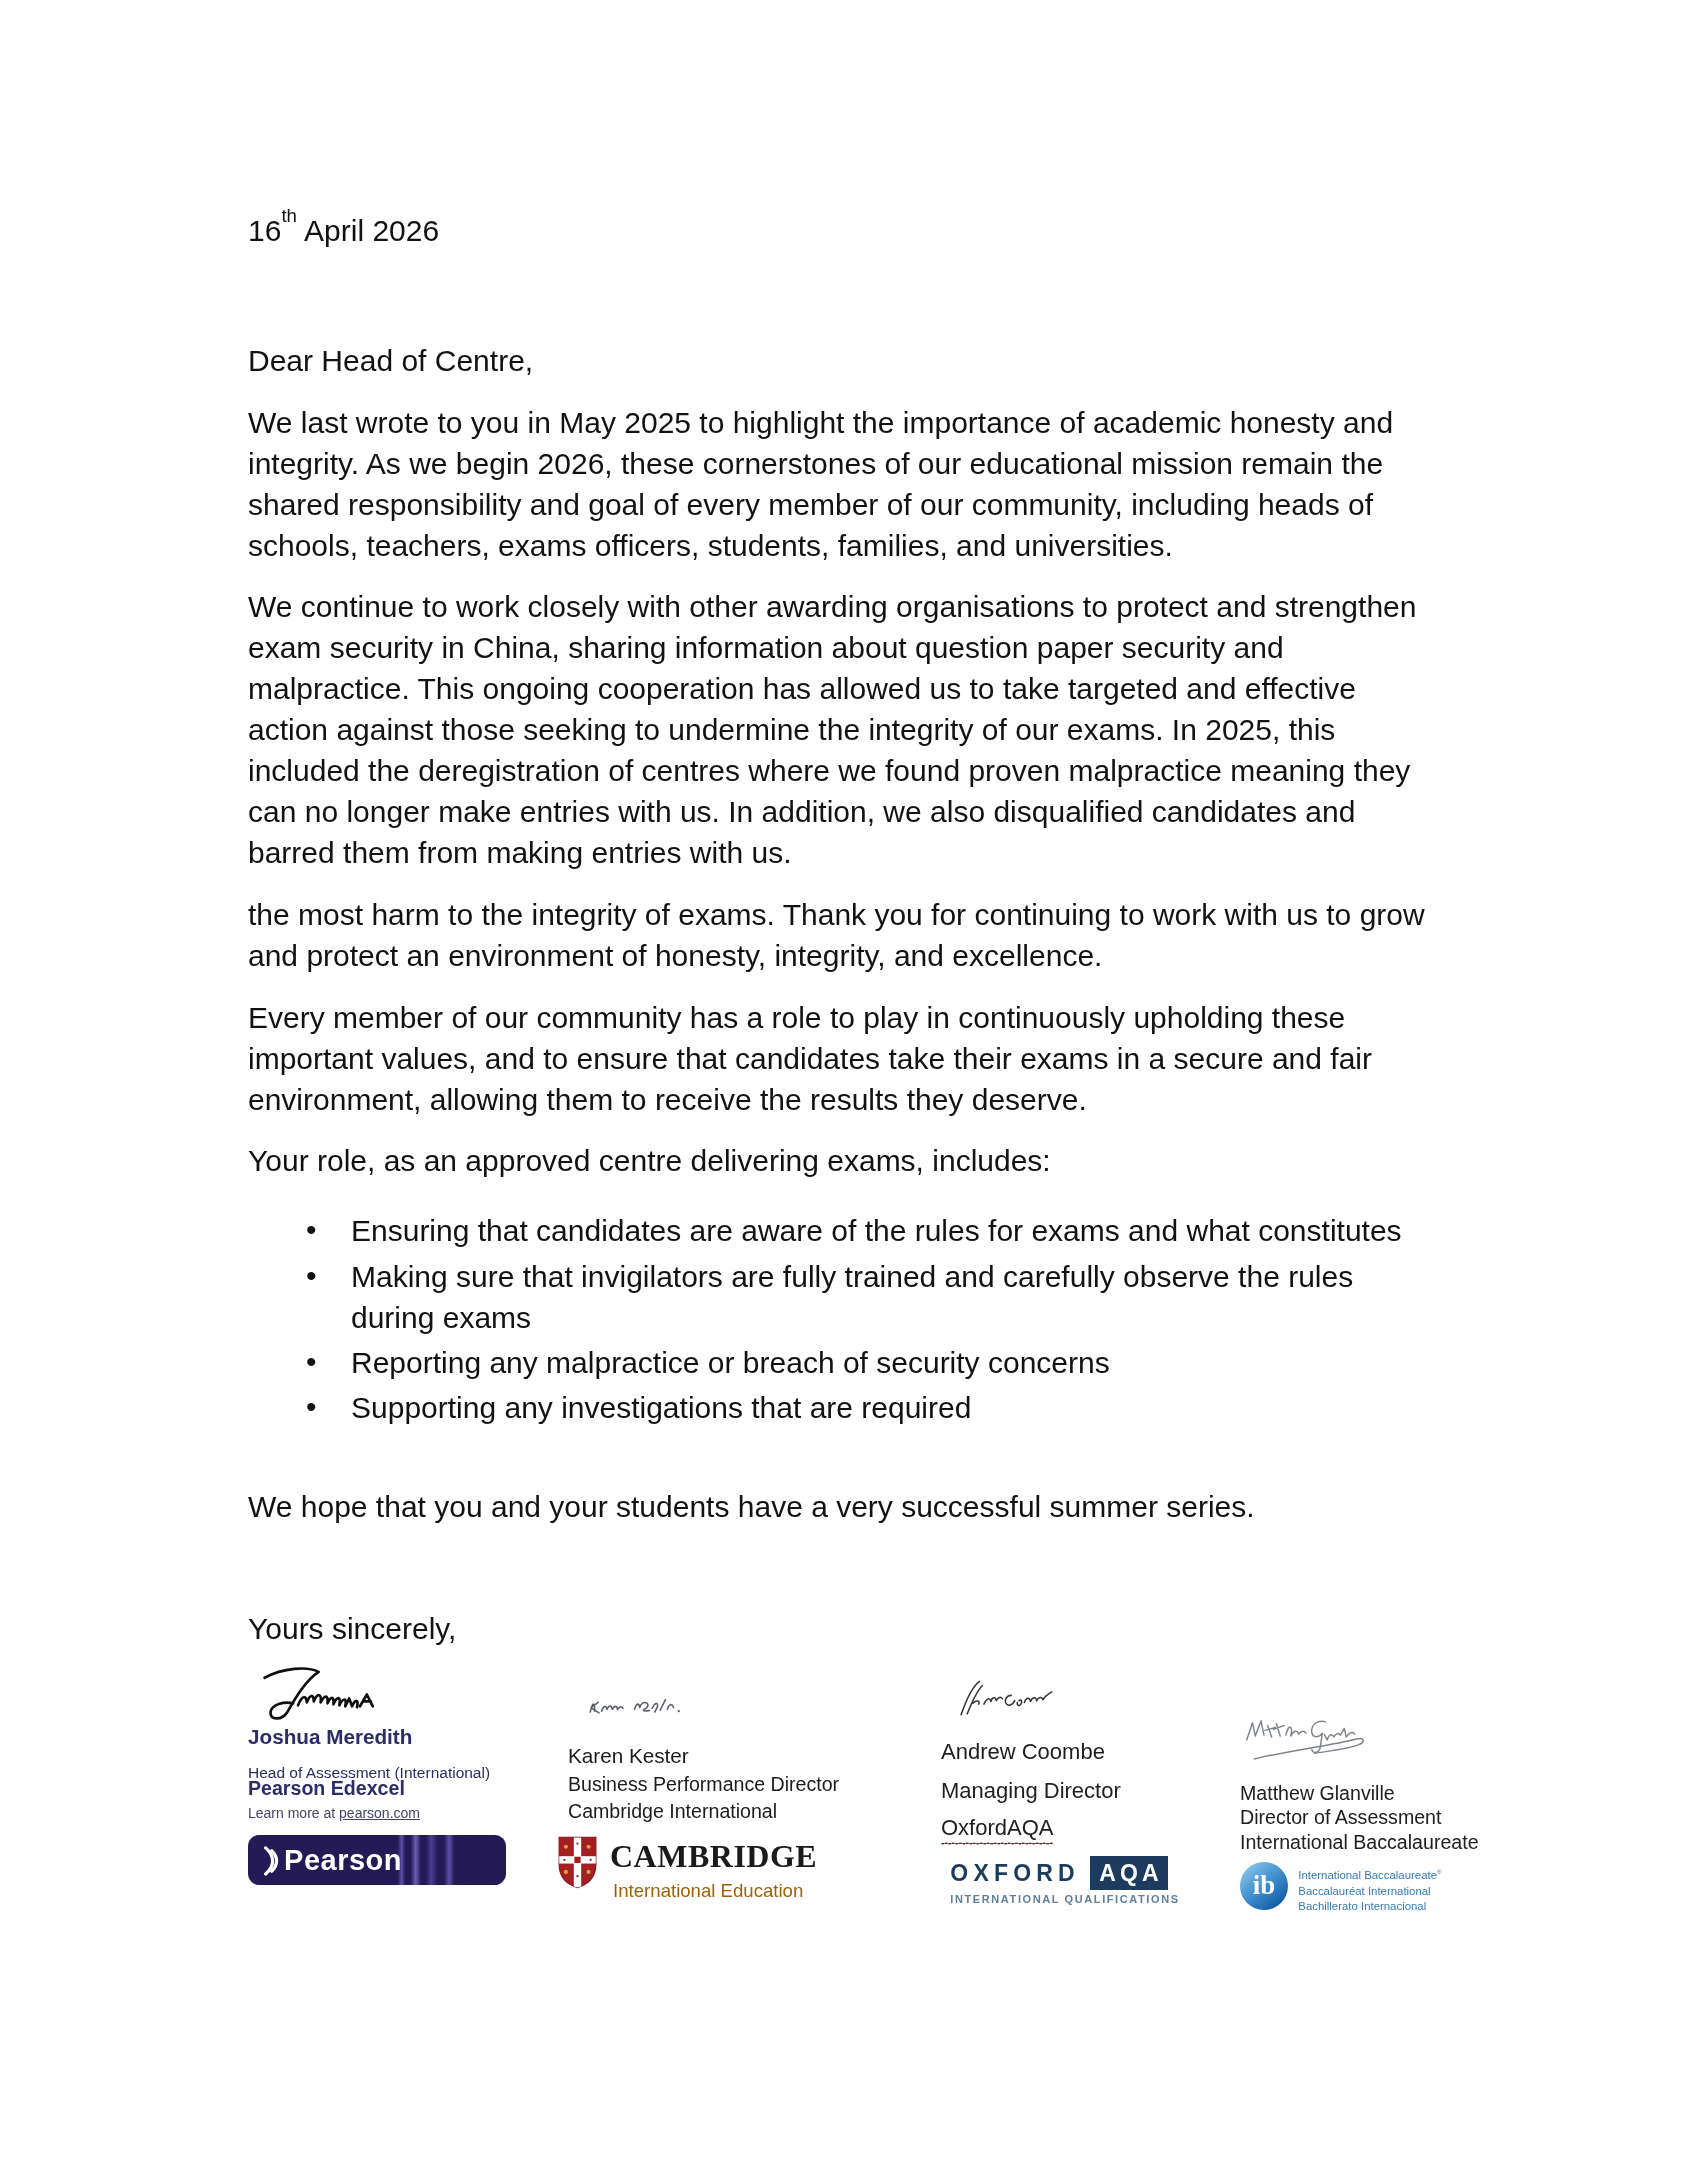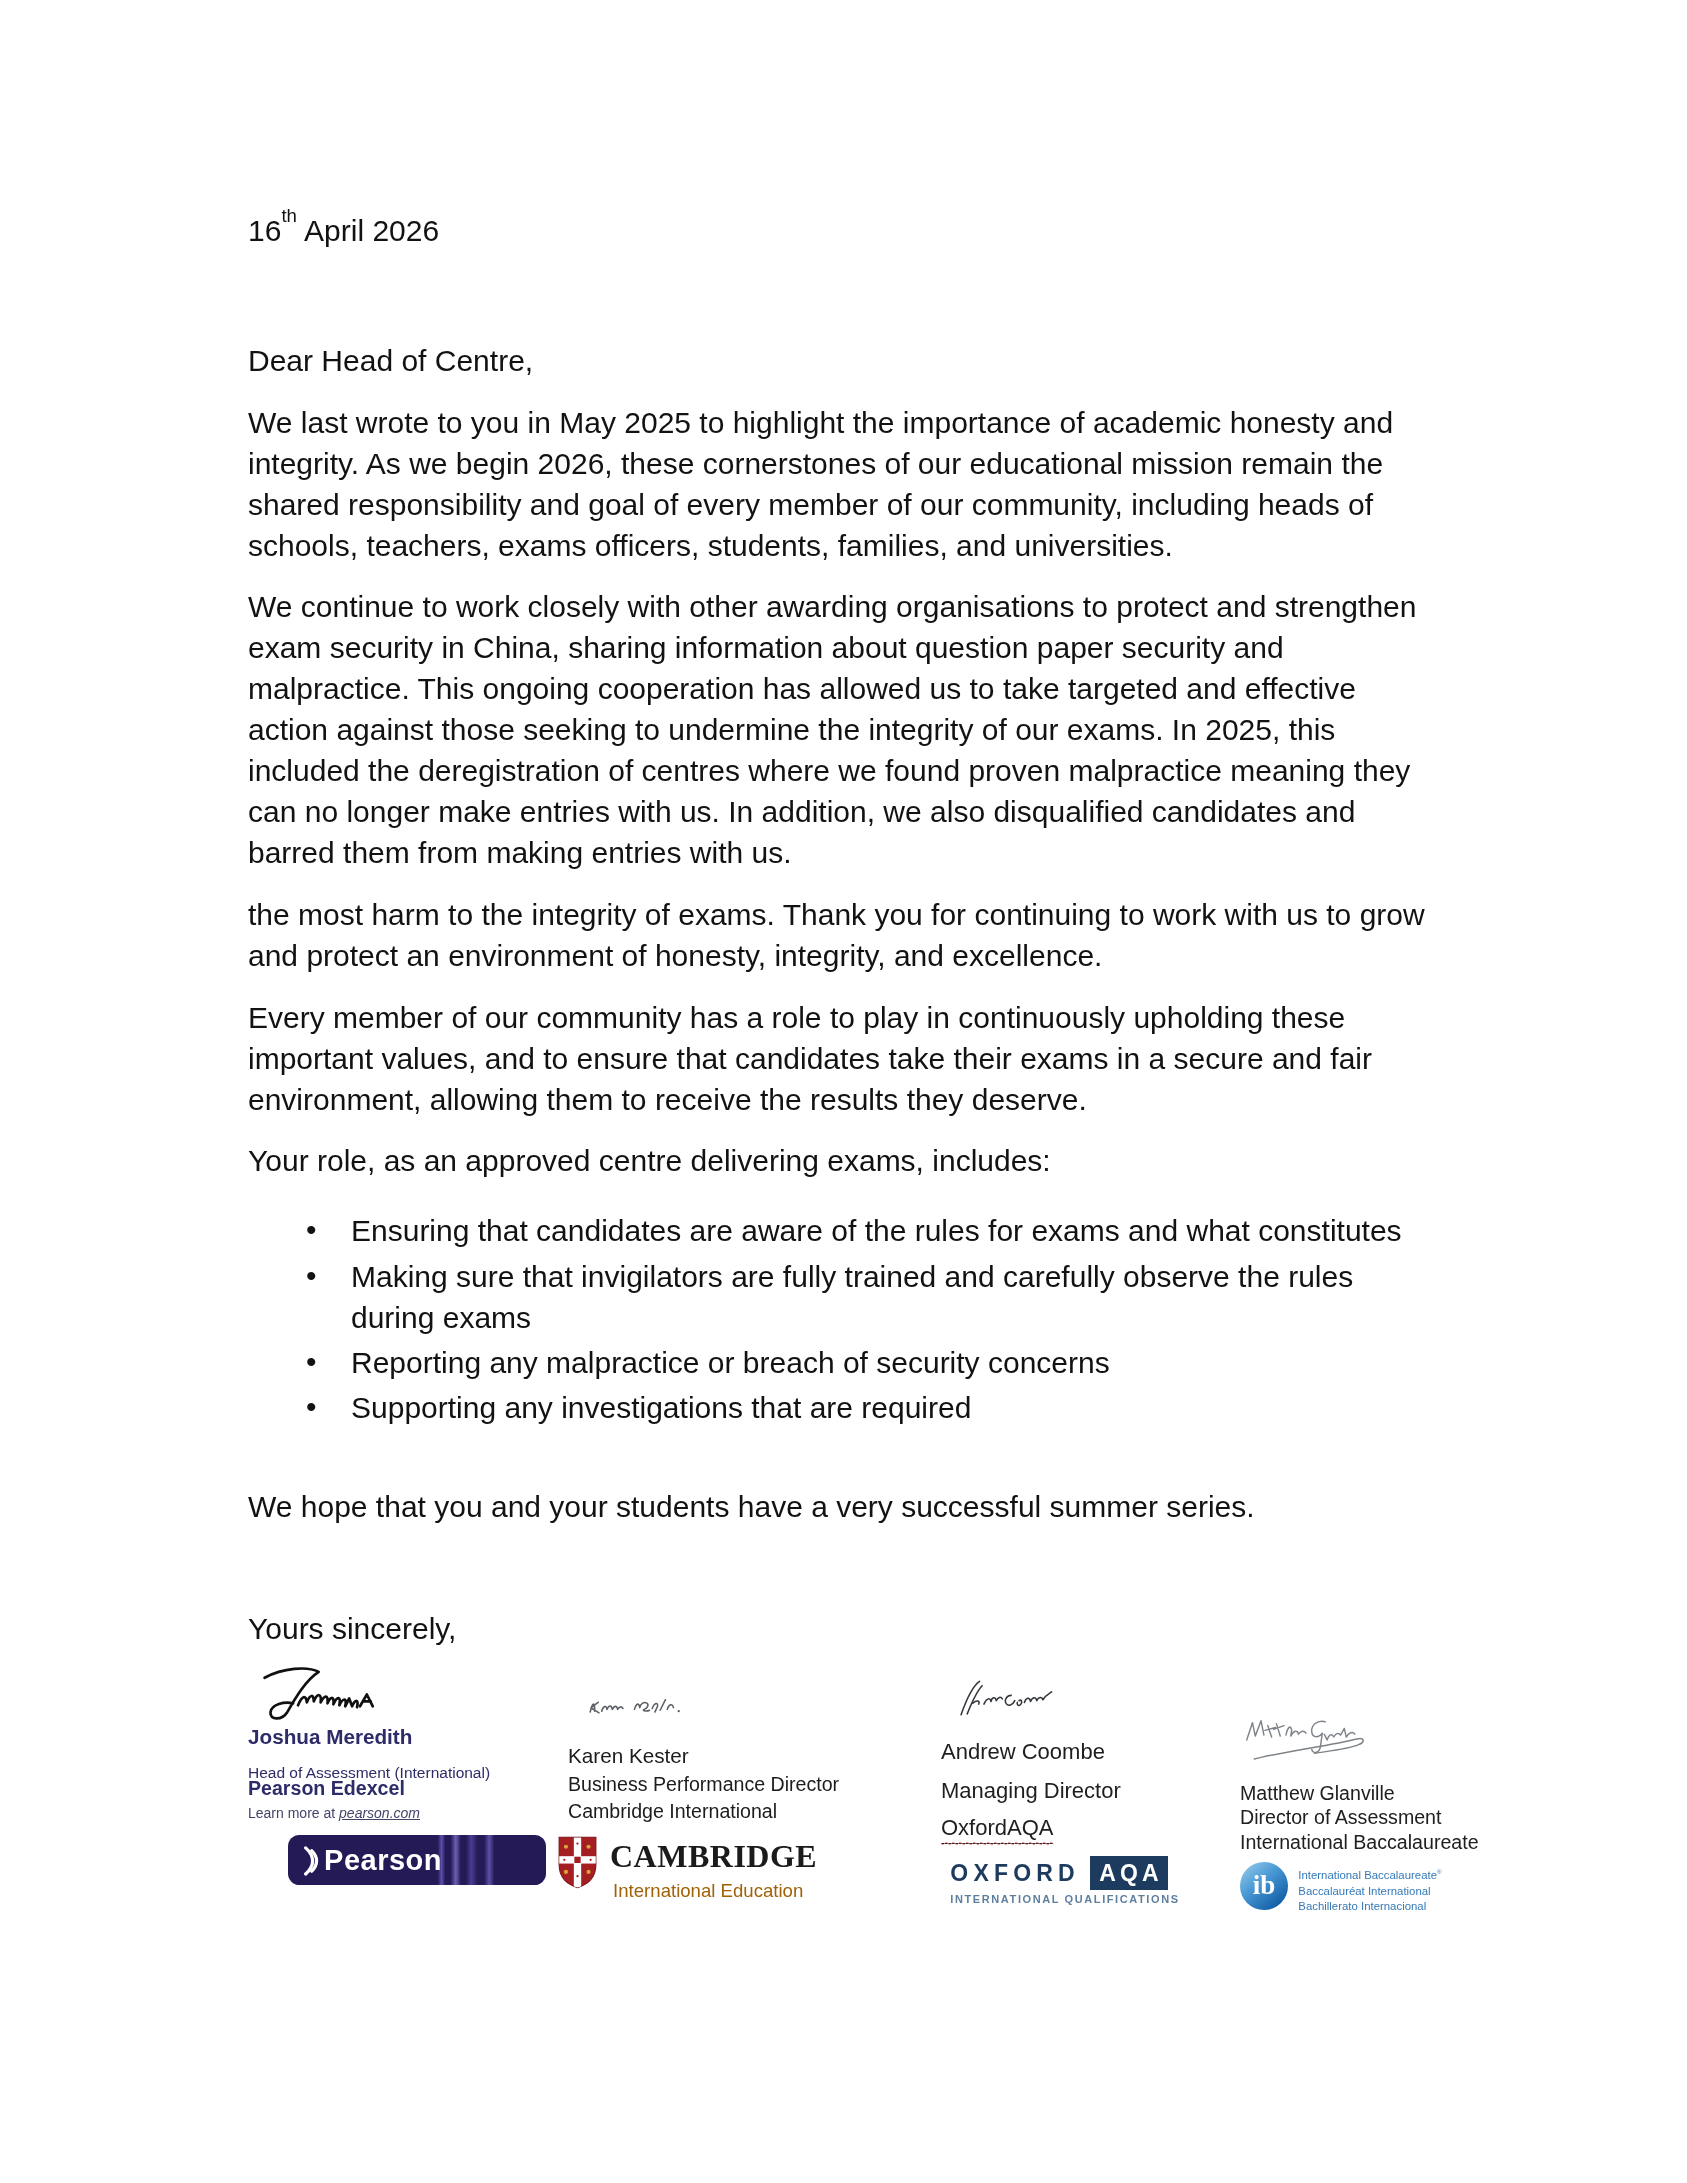--- a/index.html
+++ b/index.html
@@ -33,31 +33,31 @@
   .sig-col{position:absolute;top:0;}
   .abs{position:absolute;left:0;}
   .sig-draw{position:absolute;}
   .sig-draw path{fill:none;stroke-linecap:round;stroke-linejoin:round;}
 
   
   .p-navy{color:#2d2b68;}
   .sig-name{font-size:20.7px;font-weight:bold;}
   .sig-org{font-size:19.6px;font-weight:bold;}
   .learn{font-size:14px;color:#44446a;}
-  .plink{font-style:italic;text-decoration:underline;color:#44446a;}
+  .plink{text-decoration:underline;color:#44446a;}
   .pearson-bar{
     position:absolute;
     width:258px;height:50px;border-radius:11.4px;
     background-color:#241a56;
     background-image:
       linear-gradient(90deg, transparent 58%, rgba(150,126,255,.50) 59.5%, transparent 61%),
       linear-gradient(90deg, transparent 63%, rgba(172,150,255,.55) 65%, transparent 67%),
       linear-gradient(90deg, transparent 69%, rgba(122,100,222,.45) 71%, transparent 73.5%),
       linear-gradient(90deg, transparent 76%, rgba(152,130,246,.50) 78%, transparent 80%);
-    display:flex;align-items:center;padding-left:13.4px;box-sizing:border-box;margin-left:40px;
+    display:flex;align-items:center;padding-left:13.4px;box-sizing:border-box;
   }
   .pearson-word{color:#ffffff;font-size:29px;font-weight:bold;letter-spacing:0.5px;margin-left:4.1px;}
 
   
   .k-black{color:#1c1c1c;}
   .sig-name2{font-size:20.7px;}
   .sig-line2{font-size:19.6px;}
   .camb-row{display:flex;align-items:flex-start;}
   .camb-word{font-family:"Liberation Serif", serif;font-size:32px;font-weight:600;letter-spacing:0.5px;color:#1b1b1b;line-height:32px;margin-top:5.2px;}
   .camb-tag{font-size:18.6px;color:#a16207;margin-top:7.2px;margin-left:3.1px;}

